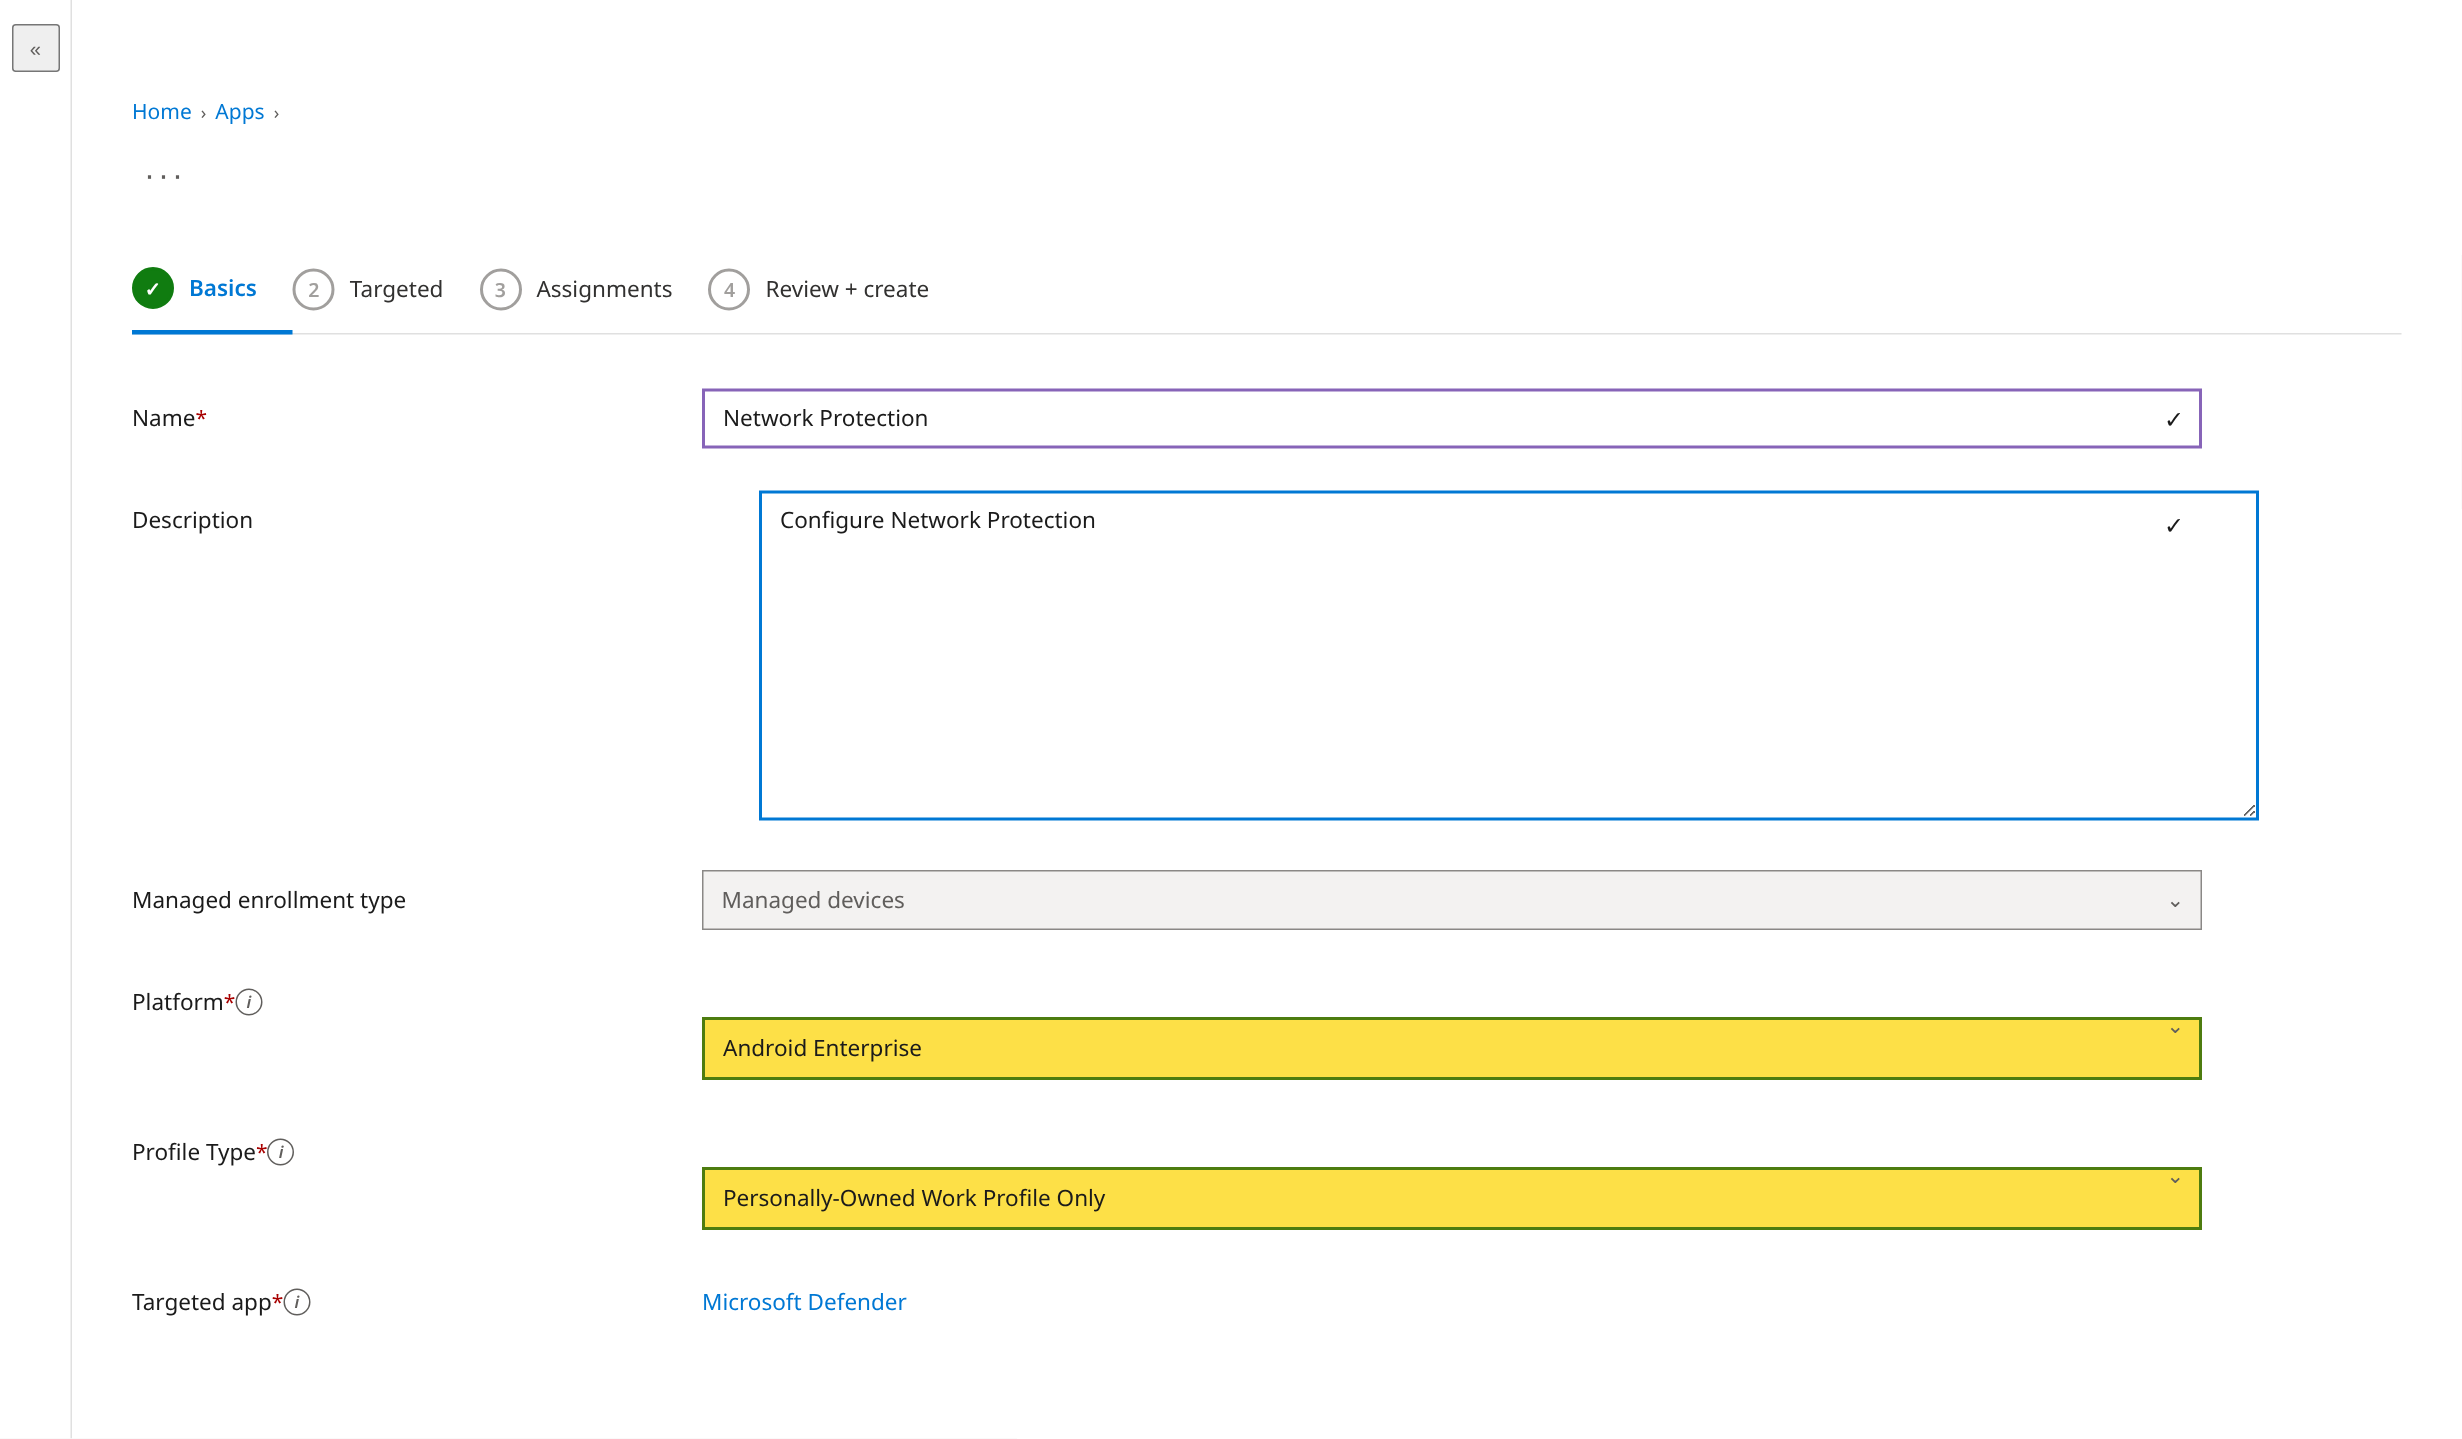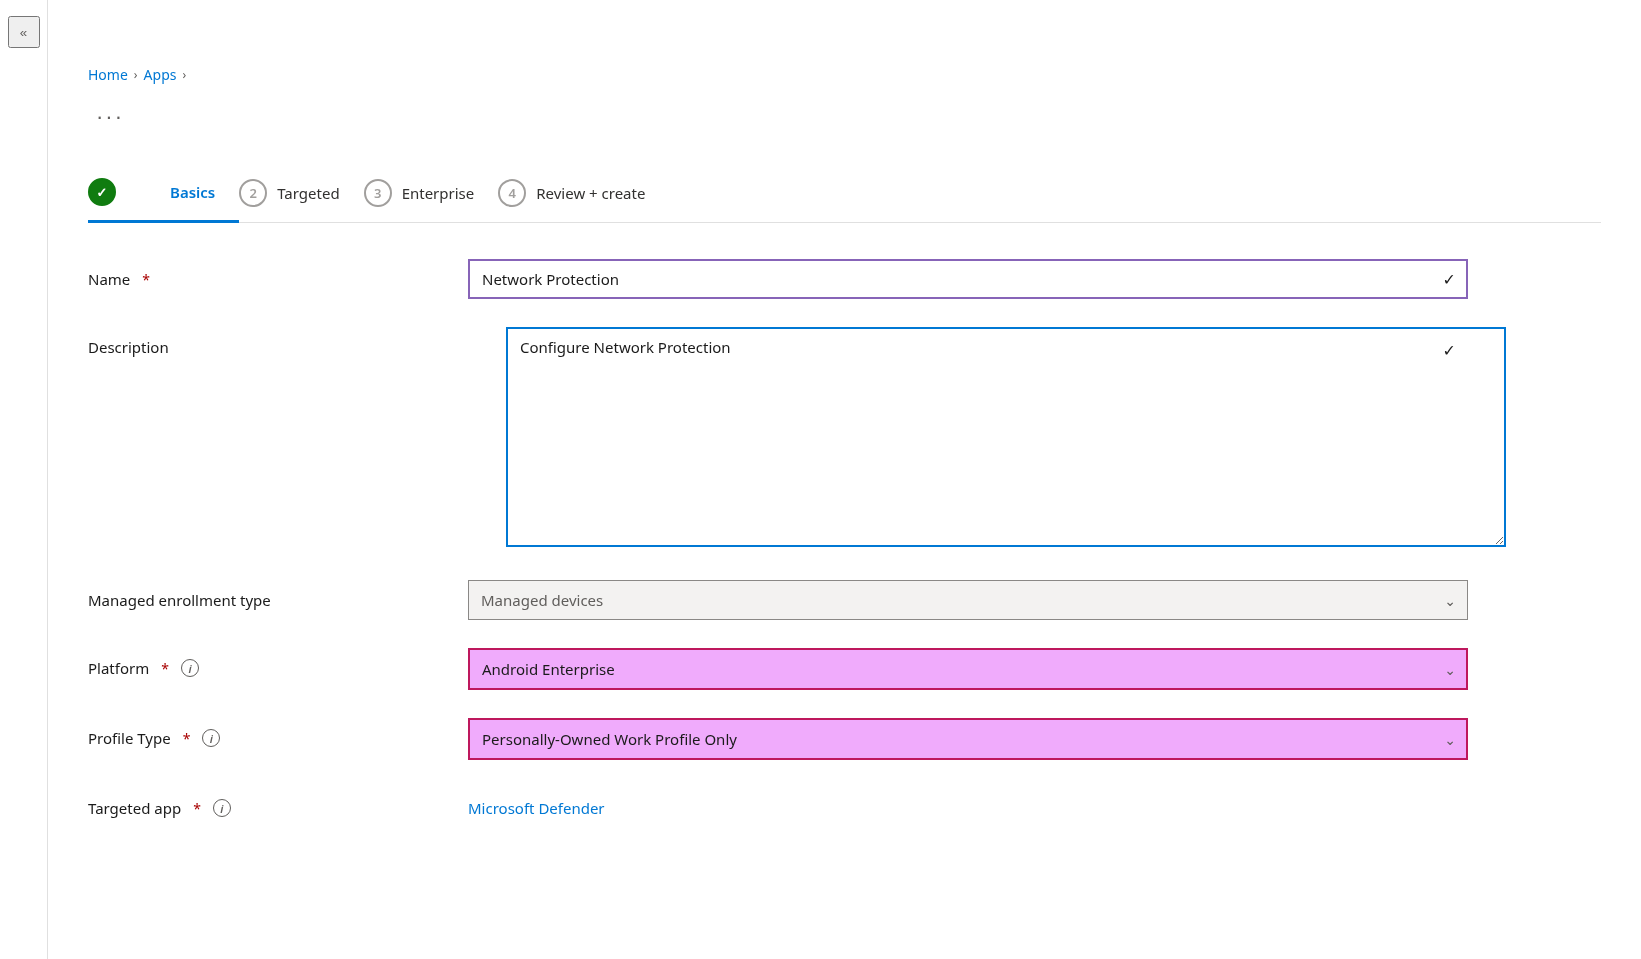--- a/index.html
+++ b/index.html
@@ -121,42 +121,41 @@
       color: #fff;
     }
     .step-label {
       font-size: 15px;
       font-weight: 400;
       color: #323130;
     }
     .step.active .step-label {
       font-weight: 600;
       color: #0078d4;
-      margin-left: 44px;
     }
 
     
     .form-section {
       max-width: 1380px;
     }
     .form-row {
       display: flex;
       align-items: flex-start;
       margin-bottom: 28px;
       gap: 0;
     }
     .form-label {
       width: 380px;
       min-width: 380px;
       font-size: 15px;
       color: #1b1b1b;
       padding-top: 10px;
       display: flex;
       align-items: center;
-      gap: 12px;
+      gap: 0;
       flex-shrink: 0;
     }
     .form-label .required {
       color: #a80000;
       font-size: 14px;
     }
     .info-icon {
       width: 18px;
       height: 18px;
       border-radius: 50%;
@@ -234,23 +233,24 @@
       font-size: 15px;
       font-family: inherit;
       border: 1px solid #8a8886;
       background: #f3f2f1;
       color: #605e5c;
       appearance: none;
       outline: none;
       cursor: pointer;
     }
     .select-wrapper.active-select select {
-      background: #f0abfc;
-      color: #1b1b1b;
-      border: 2px solid #be185d;
+      background: #fde047;
+      color: #1b1b1b;
+      border: 2px solid #4d7c0f;
+      margin-top: 30px;
     }
     .select-arrow {
       position: absolute;
       right: 12px;
       top: 50%;
       transform: translateY(-50%);
       color: #605e5c;
       font-size: 14px;
       pointer-events: none;
     }
@@ -296,21 +296,21 @@
       <span class="step-label">Basics</span>
     </div>
 
     <div class="step">
       <div class="step-circle">2</div>
       <span class="step-label">Targeted</span>
     </div>
 
     <div class="step">
       <div class="step-circle">3</div>
-      <span class="step-label">Enterprise</span>
+      <span class="step-label">Assignments</span>
     </div>
 
     <div class="step">
       <div class="step-circle">4</div>
       <span class="step-label">Review + create</span>
     </div>
 
   </div>
 
   <div class="form-section">

